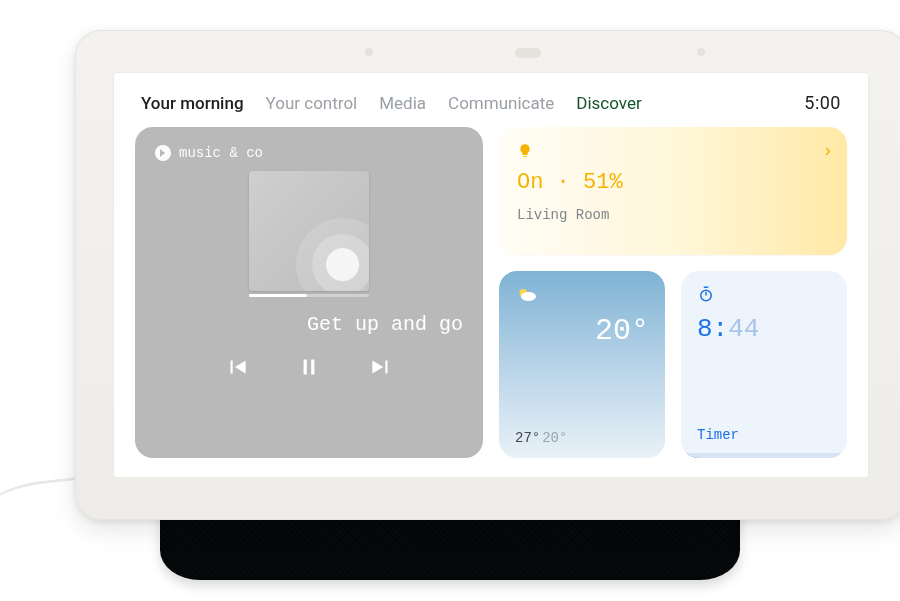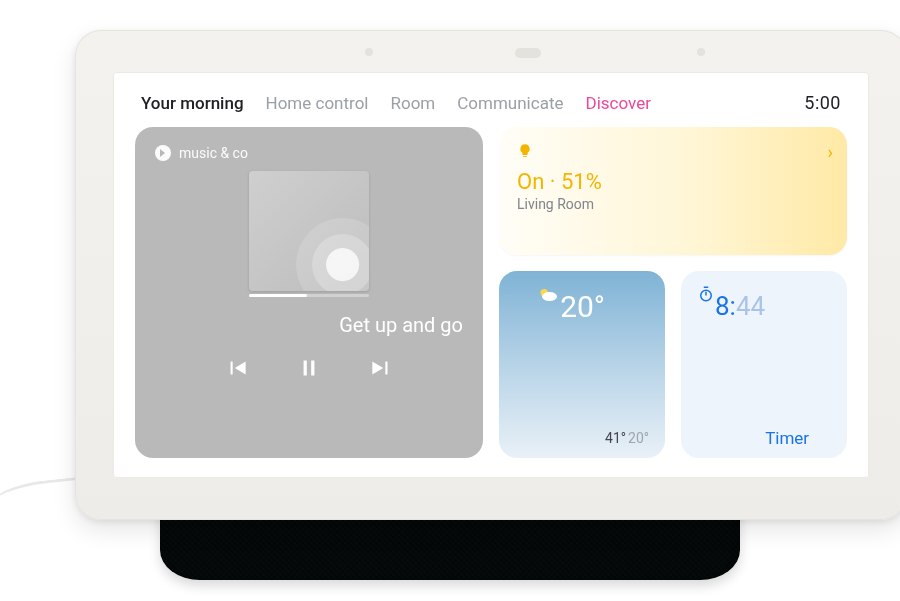--- a/index.html
+++ b/index.html
@@ -52,25 +52,25 @@
     border-radius: 4px;
     box-shadow: inset 0 0 0 1px #eceae5;
     padding: 18px 22px 20px 22px;
     display: flex; flex-direction: column;
   }
 
   
   .tabs { display:flex; align-items:center; gap:22px; padding: 2px 6px 14px 6px; }
   .tab { font-size:17px; color:#9aa0a6; white-space:nowrap; cursor:pointer; }
   .tab.active { color:#202124; font-weight:500; }
-  .tab.fade { color:#ec4899; }
+  .tab.fade { color:#14532d; }
   .clock { margin-left:auto; font-size:18px; color:#202124; letter-spacing:.5px; }
 
   
-  .grid { flex:1; display:grid; grid-template-columns: 1fr 1fr; gap:16px; }
+  .grid { flex:1; display:grid; grid-template-columns: 1fr 1fr; gap:16px;font-family:Liberation Mono, monospace; }
   .col-right { display:flex; flex-direction:column; gap:16px; }
   .row2 { display:grid; grid-template-columns: 1fr 1fr; gap:16px; flex:1; }
 
   .card { border-radius:18px; position:relative; overflow:hidden; }
 
   
   .music {
     background:#b9b9b9;
     color:#fff;
     padding:18px 20px 16px 20px;
@@ -102,67 +102,67 @@
   
   .lamp {
     background: linear-gradient(90deg,#fffdf7 0%, #fff6d6 55%, #ffe9a6 100%);
     padding:16px 18px 14px 18px;
     min-height:128px;
     box-shadow:0 1px 2px rgba(0,0,0,.04);
   }
   .lamp .bulb { color:#f4b400; font-size:16px; }
   .lamp .state { color:#f4b400; font-size:22px; margin-top:6px; }
   .lamp .name { color:#3c4043; font-size:17px; margin-top:10px; }
-  .lamp .room { color:#80868b; font-size:14px; margin-top:2px; }
+  .lamp .room { color:#80868b; font-size:14px; margin-top:12px; }
   .lamp .chev { position:absolute; right:14px; top:14px; color:#f4b400; font-size:18px; }
 
   
   .weather {
     background: linear-gradient(180deg,#7fb3d5 0%, #bcd6e9 55%, #e9f1f7 100%);
     padding:14px 16px 12px 16px;
     color:#fff;
-    display:flex; flex-direction:row; justify-content:flex-end;
+    display:flex; flex-direction:column; justify-content:flex-start;
   }
   .wicon { font-size:18px; }
   .temp { font-size:30px; color:#ffffff; text-align:right; margin-top:4px; }
   .hilo { margin-top:auto; font-size:14px; }
   .hilo .hi { color:#445; }
   .hilo .lo { color:#9aa6af; margin-left:2px; }
 
   
   .timer {
     background:#eef4fb;
     padding:14px 16px 0 16px;
-    display:flex; flex-direction:row;
+    display:flex; flex-direction:column;
   }
   .timer .ticon { color:#1a73e8; font-size:18px; }
   .timer .tval { font-size:26px; margin-top:6px; color:#1a73e8; }
   .timer .tval .sec { color:#a9c3ea; }
-  .timer .tlabel { color:#1a73e8; font-size:17px; margin-top:auto; padding-bottom:10px; }
+  .timer .tlabel { color:#1a73e8; font-size:14px; margin-top:auto; padding-bottom:10px; }
   .timer .tbar { height:5px; background:#1a73e8; width:62%; border-radius:3px 3px 0 0; }
   .timer .tbarbg { height:5px; background:#d7e4f6; width:100%; position:absolute; left:0; bottom:0; }
   .timer .tbarwrap { position:relative; height:5px; margin:0 -16px; }
 </style>
 </head>
 <body>
 
 <div class="cord"></div>
 <div class="base"></div>
 
 <div class="device">
   <div class="sensor left"></div>
   <div class="sensor mid"></div>
   <div class="sensor right"></div>
 
   <div class="screen">
 
     <div class="tabs">
       <span class="tab active">Your morning</span>
-      <span class="tab">Home control</span>
-      <span class="tab">Room</span>
+      <span class="tab">Your control</span>
+      <span class="tab">Media</span>
       <span class="tab">Communicate</span>
       <span class="tab fade">Discover</span>
       <span class="clock">5:00</span>
     </div>
 
     <div class="grid">
 
       <div class="card music">
         <div class="music-head">
           <span class="micon"></span>
@@ -211,21 +211,21 @@
 
           <div class="card weather">
             <div class="wicon">
               <svg width="24" height="20" viewBox="0 0 32 24">
                   <circle cx="11" cy="9" r="5" fill="#ffd54a"></circle>
                   <ellipse cx="18" cy="14" rx="10" ry="6" fill="#ffffff"></ellipse>
                 </svg>
             </div>
             <div class="temp">20°</div>
             <div class="hilo">
-              <span class="hi">41°</span><span class="lo">20°</span>
+              <span class="hi">27°</span><span class="lo">20°</span>
             </div>
           </div>
 
           <div class="card timer">
             <div class="ticon">
               <svg width="18" height="18" viewBox="0 0 24 24" fill="none" stroke="#1a73e8" stroke-width="2">
                   <circle cx="12" cy="14" r="7"></circle>
                   <path d="M12 14V9M9 3h6"></path>
                 </svg>
             </div>

